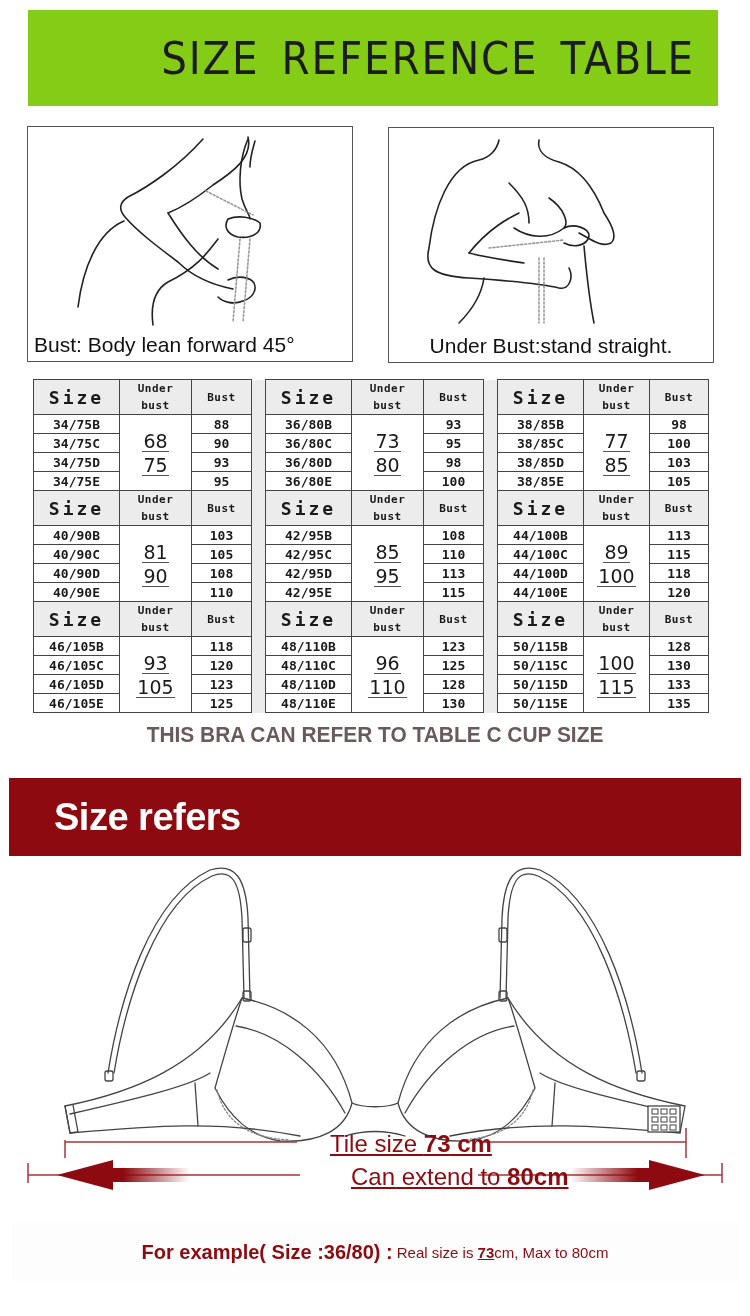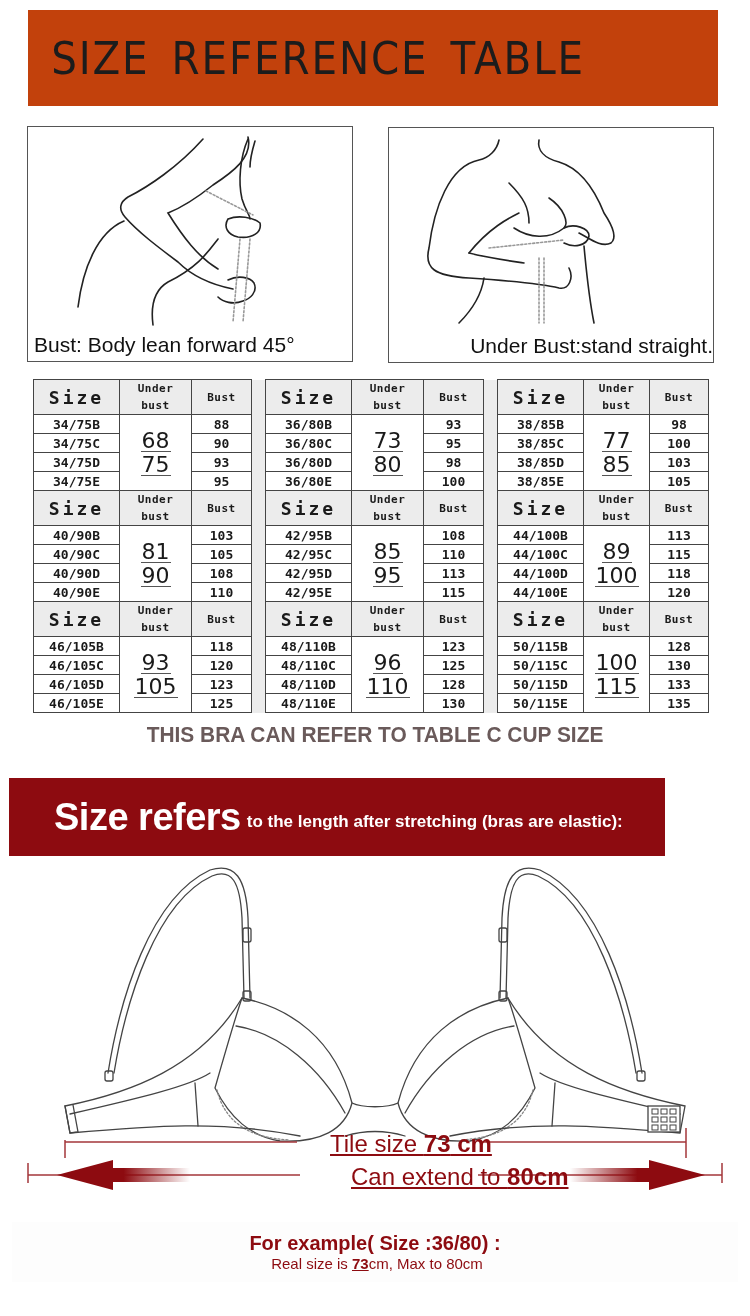--- a/index.html
+++ b/index.html
@@ -2,88 +2,88 @@
 <html><head>
 <meta charset="utf-8">
 <style>
   * { box-sizing: border-box; margin: 0; padding: 0; }
   html, body { width: 750px; height: 1316px; background: #ffffff; overflow: hidden; }
   body { position: relative; font-family: "Liberation Sans", sans-serif; color: #222; }
 
   
   .title-band {
     position: absolute; left: 28px; top: 10px; width: 690px; height: 96px;
-    background: #c2410c; display: flex; align-items: center; justify-content: flex-start;
+    background: #84cc16; display: flex; align-items: center; justify-content: flex-end;
   }
   .title-band h1 {
     font-family: "DejaVu Sans", sans-serif; font-weight: normal;
     font-size: 44px; letter-spacing: 2px; color: #1c1c1c; word-spacing: 8px;
     transform: scaleX(0.92);
   }
 
   
   .panel {
     position: absolute; top: 126px; height: 236px; border: 1.5px solid #555; background: #fff;
   }
   .panel.left { left: 27px; width: 326px; padding-left: 16px; }
   .panel.right { left: 388px; width: 326px; top: 127px; }
   .panel svg { position: absolute; left: 0; top: 0; }
   .panel .caption {
-    position: absolute; bottom: 4px; left: 0; right: 0; text-align: right;
+    position: absolute; bottom: 4px; left: 0; right: 0; text-align: center;
     font-family: "Liberation Sans", sans-serif; font-size: 21px; color: #111; white-space: nowrap;
   }
   .panel.left .caption { left: 6px; text-align: left; }
 
   
   .size-table {
     position: absolute; left: 33px; top: 379px; width: 675px;
     border-collapse: collapse; table-layout: fixed;
     font-family: "DejaVu Sans Mono", monospace; font-weight: bold; color: #1a1a1a;
   }
   .size-table td {
     border: 1px solid #444; text-align: center; font-size: 13px; height: 19px; padding: 0;
     line-height: 17px;
   }
   .size-table tr.hdr td { height: 28px; background: #ececec; font-size: 11px; letter-spacing: 0.5px; }
   .size-table tr.hdr td.size-h { font-size: 18px; letter-spacing: 3px; }
   .size-table td.gap { background: #ececec; border-top: none; border-bottom: none; }
   .size-table td.ub {
-    font-family: "DejaVu Sans", sans-serif; font-weight: normal; font-size: 22px; line-height: 24px;
+    font-family: "DejaVu Sans", sans-serif; font-weight: normal; font-size: 19px; line-height: 24px;
   }
   .size-table td.ub span { display: inline-block; border-bottom: 1.5px solid #555; line-height: 20px; padding: 0 1px; }
 
   
   .note {
     position: absolute; left: 0; top: 722px; width: 750px; text-align: center;
     font-family: "Liberation Sans", sans-serif; font-weight: bold; font-size: 22px; color: #6a5a5a;
     transform: scaleX(0.95);
   }
 
   
   .banner {
-    position: absolute; left: 9px; top: 778px; width: 656px; height: 78px; background: #8d0b10;
+    position: absolute; left: 9px; top: 778px; width: 732px; height: 78px; background: #8d0b10;
     display: flex; align-items: center; padding-left: 45px; color: #fff;
   }
   .banner .big { font-family: "Liberation Sans", sans-serif; font-weight: bold; font-size: 38px; letter-spacing: -0.5px; }
   .banner .small { font-family: "Liberation Sans", sans-serif; font-weight: bold; font-size: 17px; margin-left: 6px; margin-top: 10px; }
 
   
   .bra-svg { position: absolute; left: 0; top: 858px; }
 
   .dim-label {
     position: absolute; font-family: "Liberation Sans", sans-serif; color: #8d0b10; font-size: 24px; white-space: nowrap; text-decoration: underline;
   }
   .dim-label b { font-weight: bold; }
   .dim-label .ul { text-decoration: underline; font-weight: bold; }
   .tile-label { left: 330px; top: 1130px; }
   .extend-label { left: 304px; top: 1163px; margin-left: 47px; }
 
   .example {
     position: absolute; left: 12px; top: 1222px; width: 726px; height: 60px; background: #fdfdfd;
-    display: flex; align-items: center; justify-content: center; color: #8d0b10; white-space: nowrap; flex-direction: column;
+    display: flex; align-items: center; justify-content: center; color: #8d0b10; white-space: nowrap;
   }
   .example .lead { font-weight: bold; font-size: 20px; font-family: "Liberation Sans", sans-serif; }
   .example .rest { font-size: 15px; font-family: "Liberation Sans", sans-serif; margin-left: 4px; }
   .example .rest .ul { text-decoration: underline; font-weight: bold; }
 </style>
 </head>
 <body>
 
 <div class="title-band">
   <h1>SIZE REFERENCE TABLE</h1>
@@ -307,21 +307,20 @@
         <td>50/115E</td>
         <td>135</td>
       </tr>
     </tbody>
 </table>
 
 <div class="note">THIS BRA CAN REFER TO TABLE C CUP SIZE</div>
 
 <div class="banner">
   <span class="big">Size refers</span>
-  <span class="small">to the length after stretching (bras are elastic):</span>
 </div>
 
 <svg class="bra-svg" width="750" height="360" viewBox="0 0 750 360">
   <g fill="none" stroke="#444" stroke-width="1.3" stroke-linecap="round">
 
     <path d="M108 215 C120 140 150 40 210 12 C235 4 246 20 248 60 L250 140"></path>
     <path d="M114 215 C126 142 156 44 212 18 C232 10 240 24 242 60 L244 140"></path>
     <rect x="243" y="70" width="8" height="14" rx="2"></rect>
     <rect x="243" y="133" width="8" height="10" rx="2"></rect>
     <rect x="105" y="213" width="8" height="10" rx="2"></rect>

